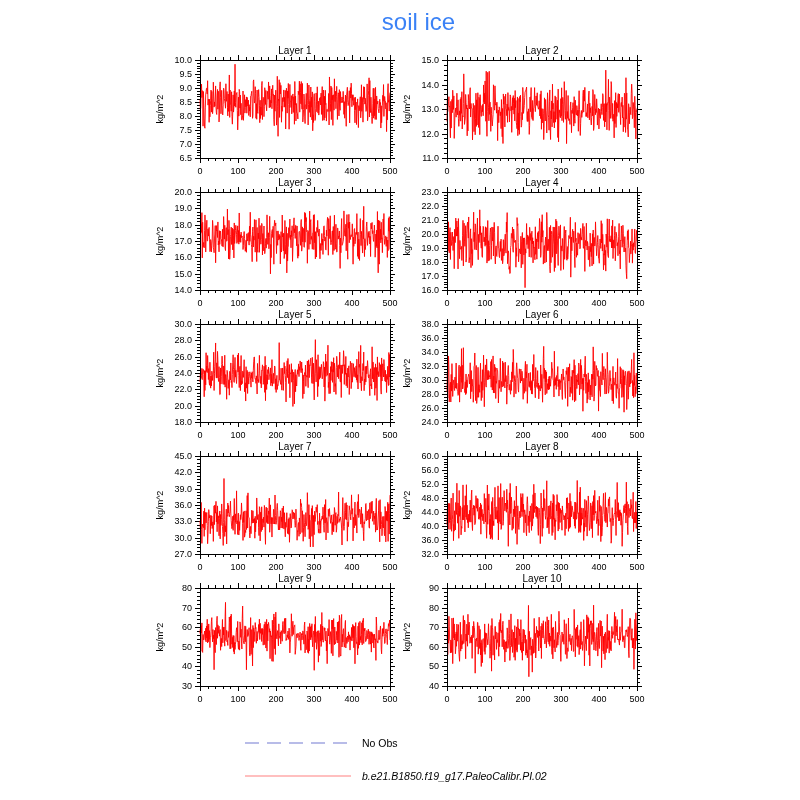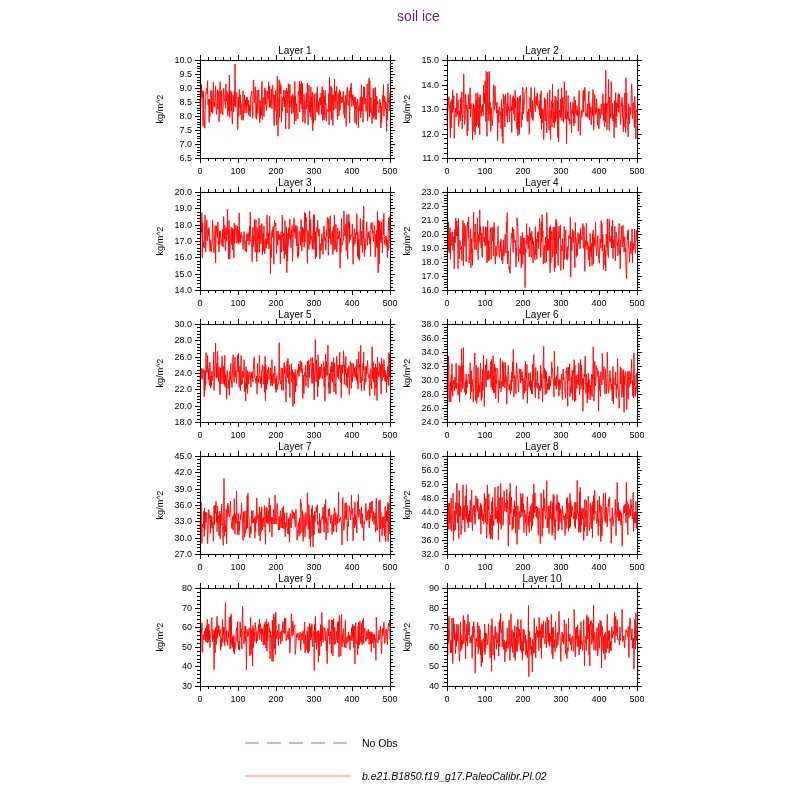--- a/index.html
+++ b/index.html
@@ -1,19 +1,19 @@
 <!DOCTYPE html>
 <html><head>
 <meta charset="utf-8">
 <style>
   html,body{margin:0;padding:0;background:#ffffff;}
   body{font-family:"Liberation Sans","DejaVu Sans",sans-serif;}
   #canvas{position:relative;width:800px;height:800px;background:#ffffff;overflow:hidden;}
   .page-title{position:absolute;left:200px;top:8px;width:437px;text-align:center;
-    font-size:14px;color:#701a75;}
+    font-size:24px;color:#3b82f6;}
   .subplot{position:absolute;}
   .subplot svg{display:block;}
   .legend{position:absolute;left:0;top:0;width:800px;}
   .legend-row{position:absolute;display:flex;align-items:center;height:14px;}
   .legend-label{font-size:10.5px;color:#000;margin-left:9px;white-space:nowrap;}
 </style>
 </head>
 <body>
 
 <div id="canvas">

